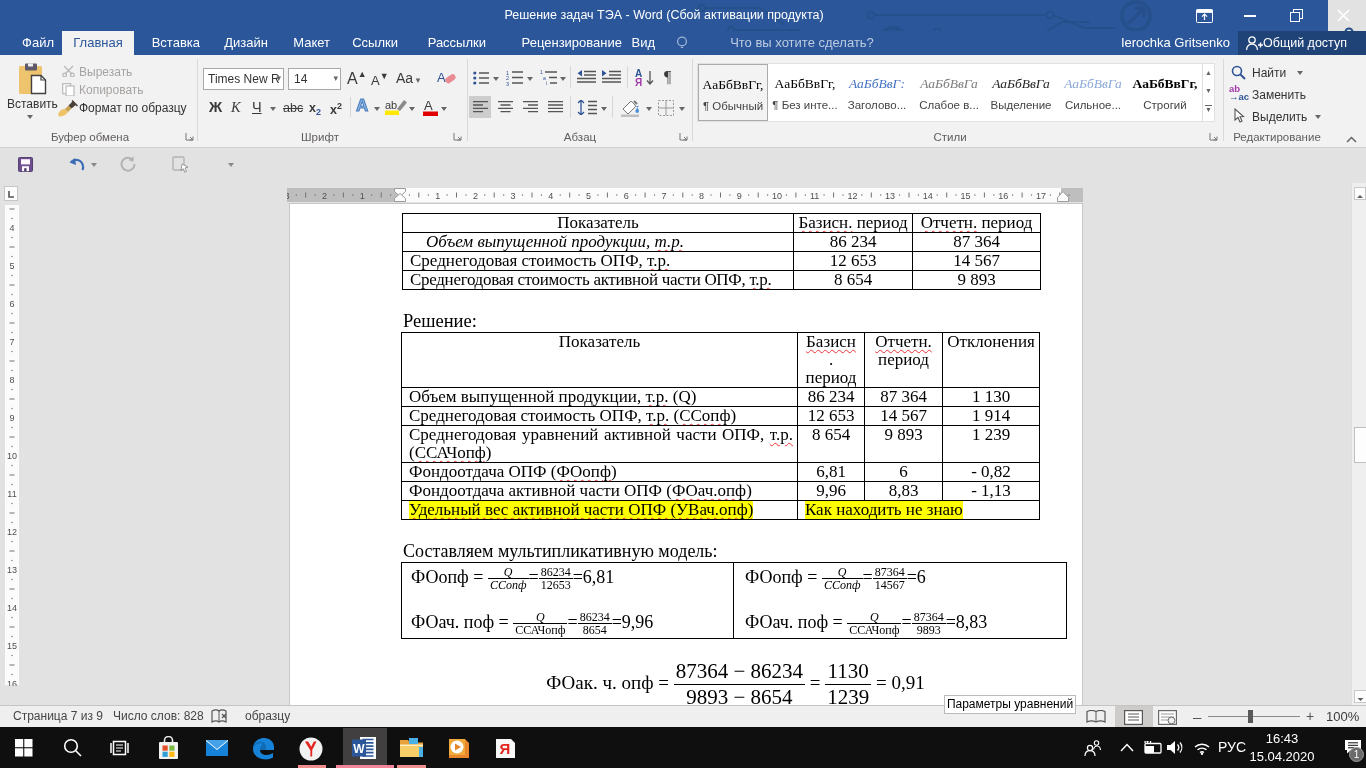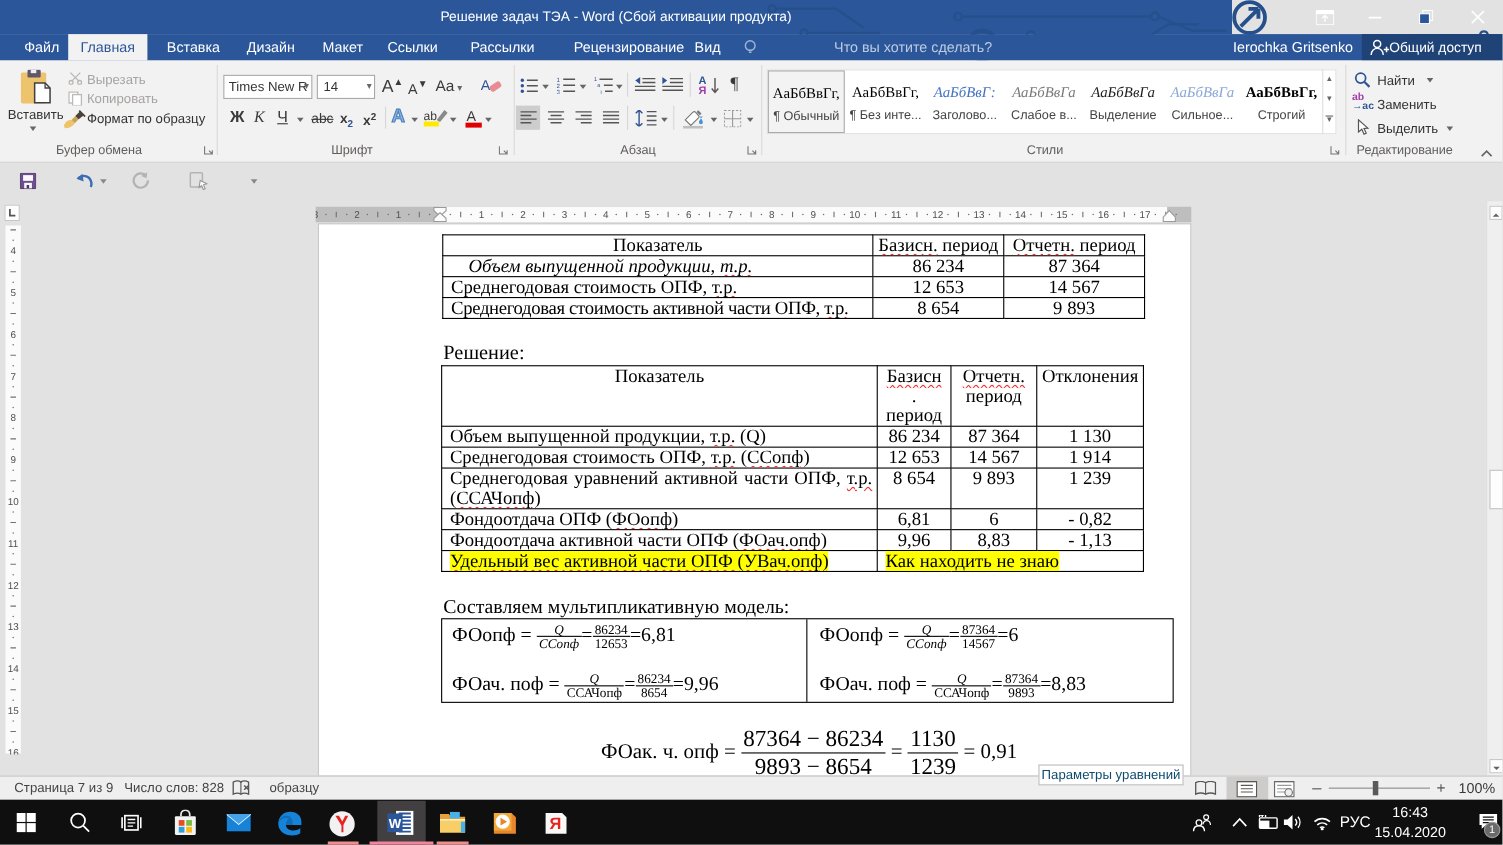--- a/index.html
+++ b/index.html
@@ -1,19 +1,19 @@
 <!DOCTYPE html>
 <html><head><meta charset="utf-8">
 <style>
 *{margin:0;padding:0;box-sizing:border-box;}
 html,body{width:1366px;height:768px;overflow:hidden;}
 body{font-family:"Liberation Sans",sans-serif;position:relative;background:#e3e2e2;}
 .abs{position:absolute;}
 
-#titlebar{position:absolute;left:0;top:0;width:1120px;height:31px;background:#2b579a;}
+#titlebar{position:absolute;left:0;top:0;width:1328px;height:31px;background:#2b579a;}
 #title{position:absolute;left:0;top:0;width:100%;text-align:center;color:#fff;font-size:12.5px;line-height:31px;}
 #tabrow{position:absolute;left:0;top:31px;width:1366px;height:24px;background:#2b579a;}
 .tab{position:absolute;top:0;height:24px;line-height:24px;color:#fff;font-size:13px;text-align:right;white-space:nowrap;}
 #activetab{position:absolute;left:62px;top:0;width:72px;height:24px;background:#f3f2f2;color:#2b579a;line-height:24px;text-align:center;font-size:13px;}
 #sharebox{position:absolute;right:0px;top:0;width:128px;height:24px;background:#1f4377;color:#fff;font-size:12.5px;line-height:24px;}
 
 #ribbon{position:absolute;left:0;top:55px;width:1366px;height:93px;background:#f3f2f2;border-bottom:1px solid #d2d0ce;}
 .gdiv{position:absolute;top:4px;height:82px;width:1px;background:#dbd9d8;}
 .glabel{position:absolute;top:76px;font-size:11.5px;color:#605e5c;text-align:center;}
 .launcher{position:absolute;top:77px;width:10px;height:10px;}
@@ -103,21 +103,21 @@
   <div class="tab" style="left:212px;width:56px;">Дизайн</div>
   <div class="tab" style="left:282px;width:48px;">Макет</div>
   <div class="tab" style="left:346px;width:52px;">Ссылки</div>
   <div class="tab" style="left:414px;width:72px;">Рассылки</div>
   <div class="tab" style="left:500px;width:122px;">Рецензирование</div>
   <div class="tab" style="left:619px;width:36px;">Вид</div>
   <svg class="abs" style="left:676px;top:5px" width="12" height="15" viewBox="0 0 12 15">
     <circle cx="6" cy="5.5" r="4.4" fill="none" stroke="#9fb4d4" stroke-width="1.3"></circle>
     <path d="M4.5 9.5 h3 M4.8 11.5 h2.4" stroke="#9fb4d4" stroke-width="1.2"></path>
   </svg>
-  <div class="tab" style="left:702px;width:200px;text-align:right;color:#bdcbe2;">Что вы хотите сделать?</div>
+  <div class="tab" style="left:702px;width:200px;text-align:center;color:#bdcbe2;">Что вы хотите сделать?</div>
   <div class="tab" style="left:1100px;width:130px;text-align:right;font-size:13px;">Ierochka Gritsenko</div>
   <div id="sharebox">
     <svg class="abs" style="left:7px;top:4px" width="18" height="16" viewBox="0 0 18 16">
       <circle cx="7" cy="5" r="3.2" fill="none" stroke="#fff" stroke-width="1.3"></circle>
       <path d="M1.5 15 c0-4 3-6 5.5-6 s5.5 2 5.5 6" fill="none" stroke="#fff" stroke-width="1.3"></path>
       <path d="M13 10 h5 M15.5 7.5 v5" stroke="#fff" stroke-width="1.4"></path>
     </svg>
     <span style="margin-left:25px;">Общий доступ</span>
   </div>
 </div>
@@ -622,21 +622,21 @@
     </div>
     <div class="abs" style="left:2px;top:244px;width:13px;height:36px;background:#fdfdfd;border:1px solid #c0bfbf;"></div>
     <div class="abs" style="left:2px;top:507px;width:13px;height:13px;background:#fdfdfd;border:1px solid #c8c8c8;">
       <svg width="11" height="11" viewBox="0 0 10 11">
           <path d="M2 4 L5 7 L8 4 Z" fill="#606060"></path>
         </svg>
     </div>
   </div>
 </div>
 
-<div class="abs" style="left:944px;top:695px;width:132px;height:19px;background:#fff;border:1px solid #bbb;font-size:12px;color:#0c4a6e;line-height:17px;text-align:center;z-index:60;">Параметры уравнений</div>
+<div class="abs" style="left:944px;top:695px;width:132px;height:19px;background:#fff;border:1px solid #bbb;font-size:12px;color:#000000;line-height:17px;text-align:center;z-index:60;">Параметры уравнений</div>
 
 <div id="statusbar">
   <span class="abs" style="left:13px;top:3px;">Страница 7 из 9</span>
   <span class="abs" style="left:113px;top:3px;">Число слов: 828</span>
   <svg class="abs" style="left:210px;top:3px" width="19" height="16" viewBox="0 0 19 16">
     <path d="M2 2 c3-1.5 5-1.5 7 0 c2-1.5 4-1.5 7 0 v11 c-3-1.5-5-1.5-7 0 c-2-1.5-4-1.5-7 0 Z" fill="none" stroke="#555" stroke-width="1.2"></path>
     <path d="M9 2 v11" stroke="#555" stroke-width="1"></path>
     <path d="M12 5 l4 4 M16 5 l-4 4" stroke="#555" stroke-width="1.3"></path>
   </svg>
   <span class="abs" style="left:245px;top:3px;">образцу</span>

